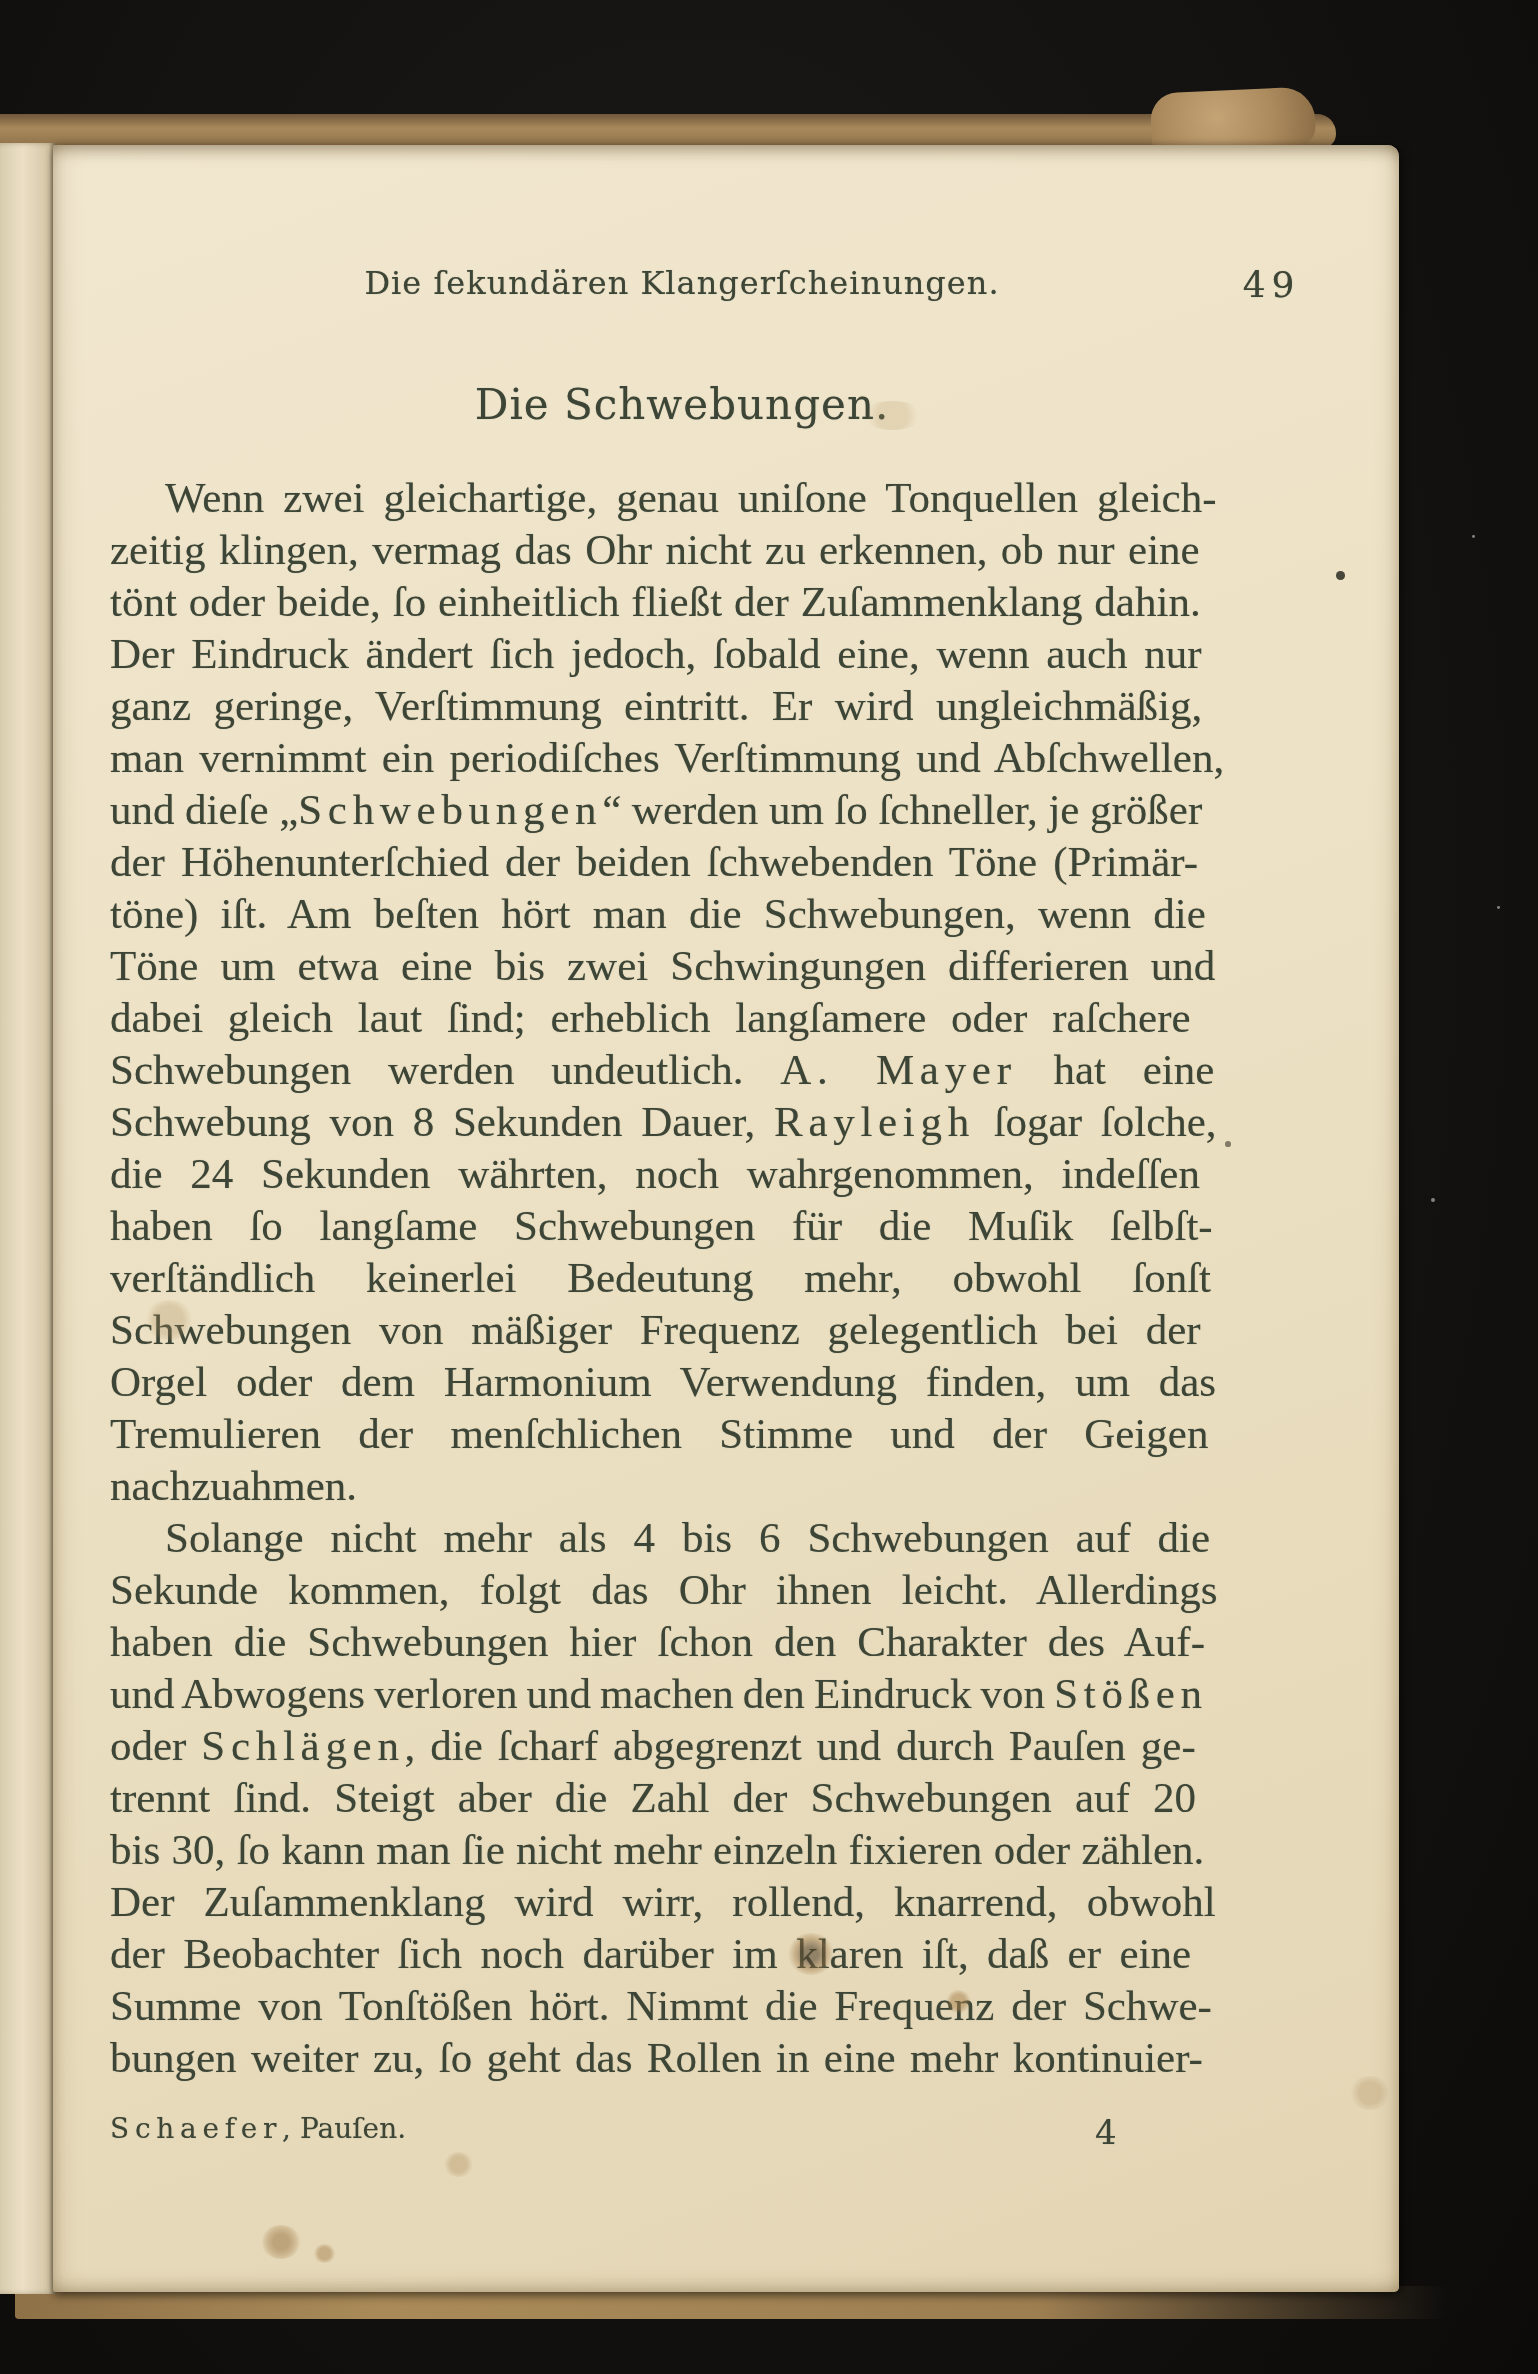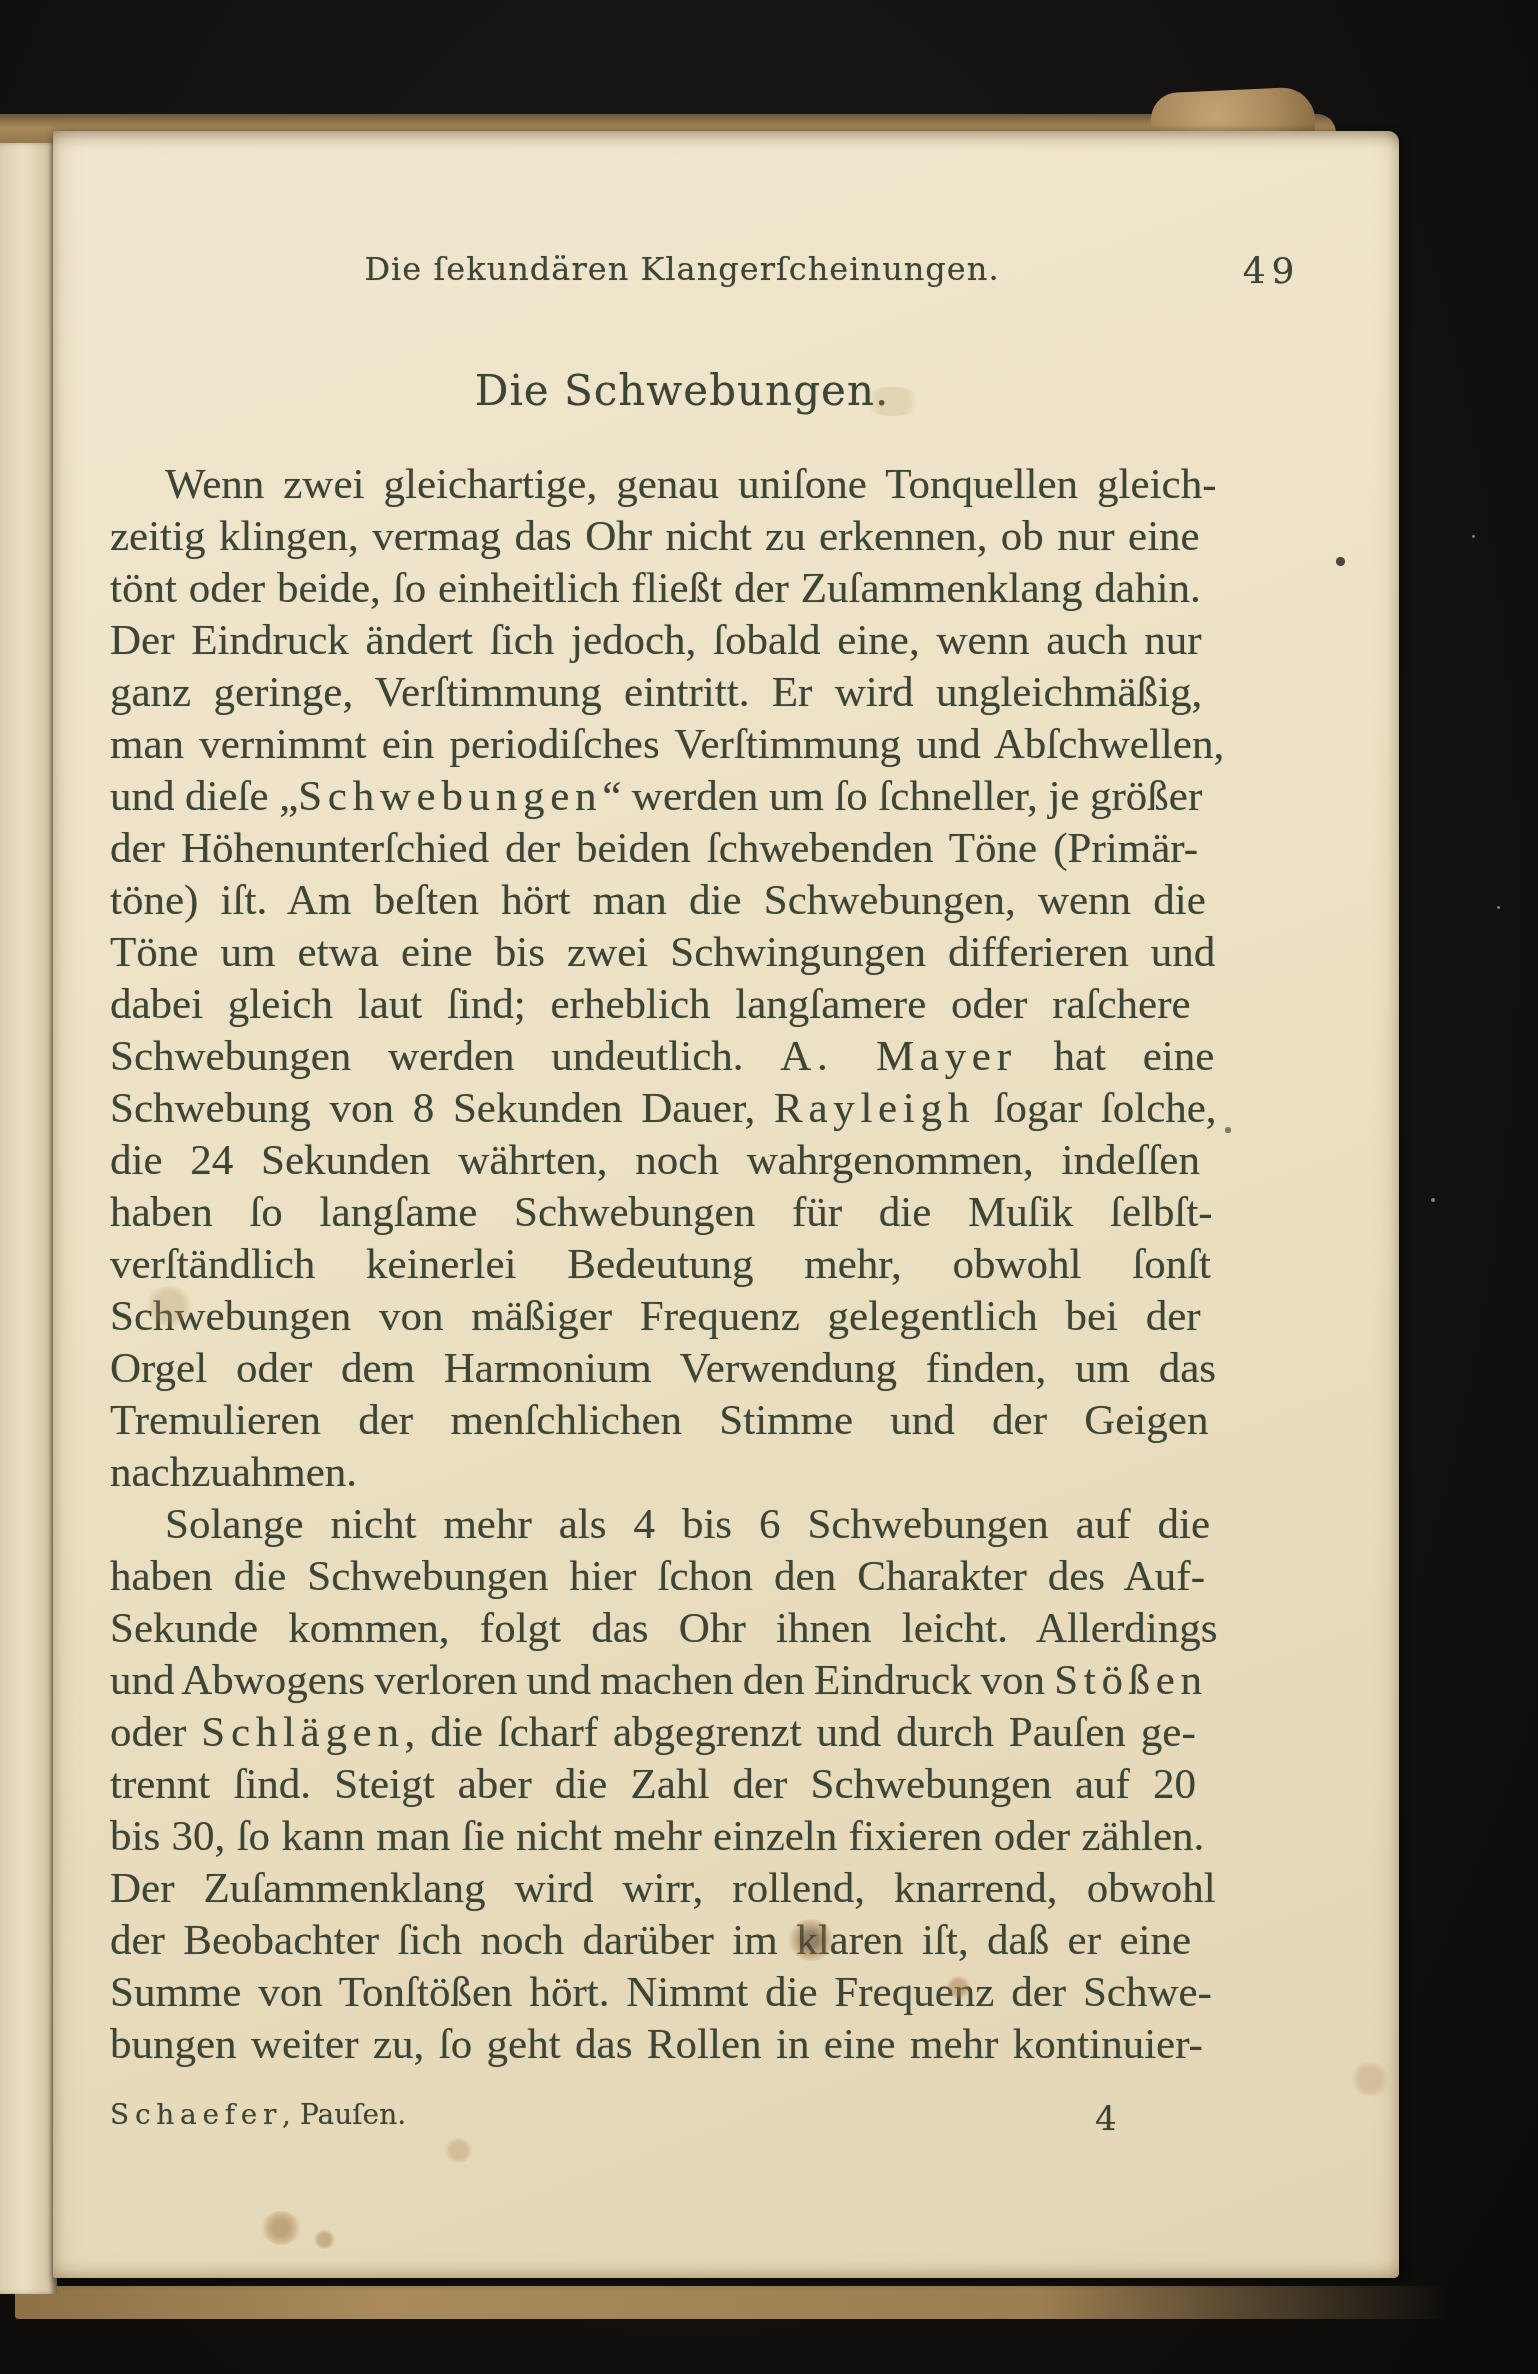--- a/index.html
+++ b/index.html
@@ -17,21 +17,21 @@
                 background:radial-gradient(circle at 40% 45%, #c4a375 0%, #ab8a5d 55%, #8a6c45 100%);
                 border-radius:27px 32.5px 19px 11.5px;transform:rotate(-2.5deg);}
   .cover-bottom{position:absolute;left:15.3px;top:2286px;width:1463px;height:32.5px;
                 background:linear-gradient(90deg,#8f7148,#a98a58 25%,#9d7e51 70%,rgba(70,55,34,0) 98%);
                 border-radius:3.8px;}
   .page-stack{position:absolute;left:0;top:143px;width:57px;height:2151px;
               background:linear-gradient(90deg,#d9cdae,#ecdfc6 40%,#d4c6a5 86%,#8d7c58 100%);
               box-shadow:inset -3.8px 0 5.7px rgba(80,65,40,.35);}
 
   
-  .page{position:absolute;left:53px;top:131px;width:1346px;height:2147px;
+  .page{position:absolute;left:53px;top:145px;width:1346px;height:2147px;
         border-radius:2.9px 11.5px 4.8px 2.9px;
         background:linear-gradient(160deg,#f1e7cf 0%,#ece1c4 45%,#e3d5b4 100%);
         box-shadow:inset 0 13.4px 17px -11.5px rgba(95,75,45,.55),
                    inset -9.6px 0 25px -11.5px rgba(120,95,55,.45),
                    inset 0 -11.5px 21px -13.4px rgba(110,88,52,.5),
                    inset 13.4px 0 29px -15.3px rgba(120,95,55,.4),
                    1.9px 2.9px 9.6px rgba(0,0,0,.6);
         color:#3d4536;}
   .page *{color:inherit;}
 
@@ -108,22 +108,22 @@
         <div class="line"><span class="linein" style="word-spacing: 26px;"><span>Schwebungen werden undeutlich. </span><span class="sperr">A. Mayer</span><span> hat eine</span></span></div>
         <div class="line"><span class="linein" style="word-spacing: 8px;"><span>Schwebung von 8 Sekunden Dauer, </span><span class="sperr">Rayleigh</span><span> ſogar ſolche,</span></span></div>
         <div class="line"><span class="linein" style="word-spacing: 17px;"><span>die 24 Sekunden währten, noch wahrgenommen, indeſſen</span></span></div>
         <div class="line"><span class="linein" style="word-spacing: 26px;"><span>haben ſo langſame Schwebungen für die Muſik ſelbſt-</span></span></div>
         <div class="line"><span class="linein" style="word-spacing: 40px;"><span>verſtändlich keinerlei Bedeutung mehr, obwohl ſonſt</span></span></div>
         <div class="line"><span class="linein" style="word-spacing: 17px;"><span>Schwebungen von mäßiger Frequenz gelegentlich bei der</span></span></div>
         <div class="line"><span class="linein" style="word-spacing: 18px;"><span>Orgel oder dem Harmonium Verwendung finden, um das</span></span></div>
         <div class="line"><span class="linein" style="word-spacing: 26.5px;"><span>Tremulieren der menſchlichen Stimme und der Geigen</span></span></div>
         <div class="line lastline"><span class="linein"><span>nachzuahmen.</span></span></div>
         <div class="line indent"><span class="linein" style="word-spacing: 16.2px;"><span>Solange nicht mehr als 4 bis 6 Schwebungen auf die</span></span></div>
+        <div class="line"><span class="linein" style="word-spacing: 19.5px;"><span>Sekunde kommen, folgt das Ohr ihnen leicht. Allerdings</span></span></div>
         <div class="line"><span class="linein" style="word-spacing: 10.3px;"><span>haben die Schwebungen hier ſchon den Charakter des Auf-</span></span></div>
-        <div class="line"><span class="linein" style="word-spacing: 19.5px;"><span>Sekunde kommen, folgt das Ohr ihnen leicht. Allerdings</span></span></div>
         <div class="line"><span class="linein" style="word-spacing: -1.7px;"><span>und Abwogens verloren und machen den Eindruck von </span><span class="sperr">Stößen</span></span></div>
         <div class="line"><span class="linein" style="word-spacing: 4.2px;"><span>oder </span><span class="sperr">Schlägen</span><span>, die ſcharf abgegrenzt und durch Pauſen ge-</span></span></div>
         <div class="line"><span class="linein" style="word-spacing: 12.4px;"><span>trennt ſind. Steigt aber die Zahl der Schwebungen auf 20</span></span></div>
         <div class="line"><span class="linein" style="word-spacing: 0.6px;"><span>bis 30, ſo kann man ſie nicht mehr einzeln fixieren oder zählen.</span></span></div>
         <div class="line"><span class="linein" style="word-spacing: 18.4px;"><span>Der Zuſammenklang wird wirr, rollend, knarrend, obwohl</span></span></div>
         <div class="line"><span class="linein" style="word-spacing: 7.7px;"><span>der Beobachter ſich noch darüber im klaren iſt, daß er eine</span></span></div>
         <div class="line"><span class="linein" style="word-spacing: 6.1px;"><span>Summe von Tonſtößen hört. Nimmt die Frequenz der Schwe-</span></span></div>
         <div class="line"><span class="linein" style="word-spacing: 3.7px;"><span>bungen weiter zu, ſo geht das Rollen in eine mehr kontinuier-</span></span></div>
       </div>
 

